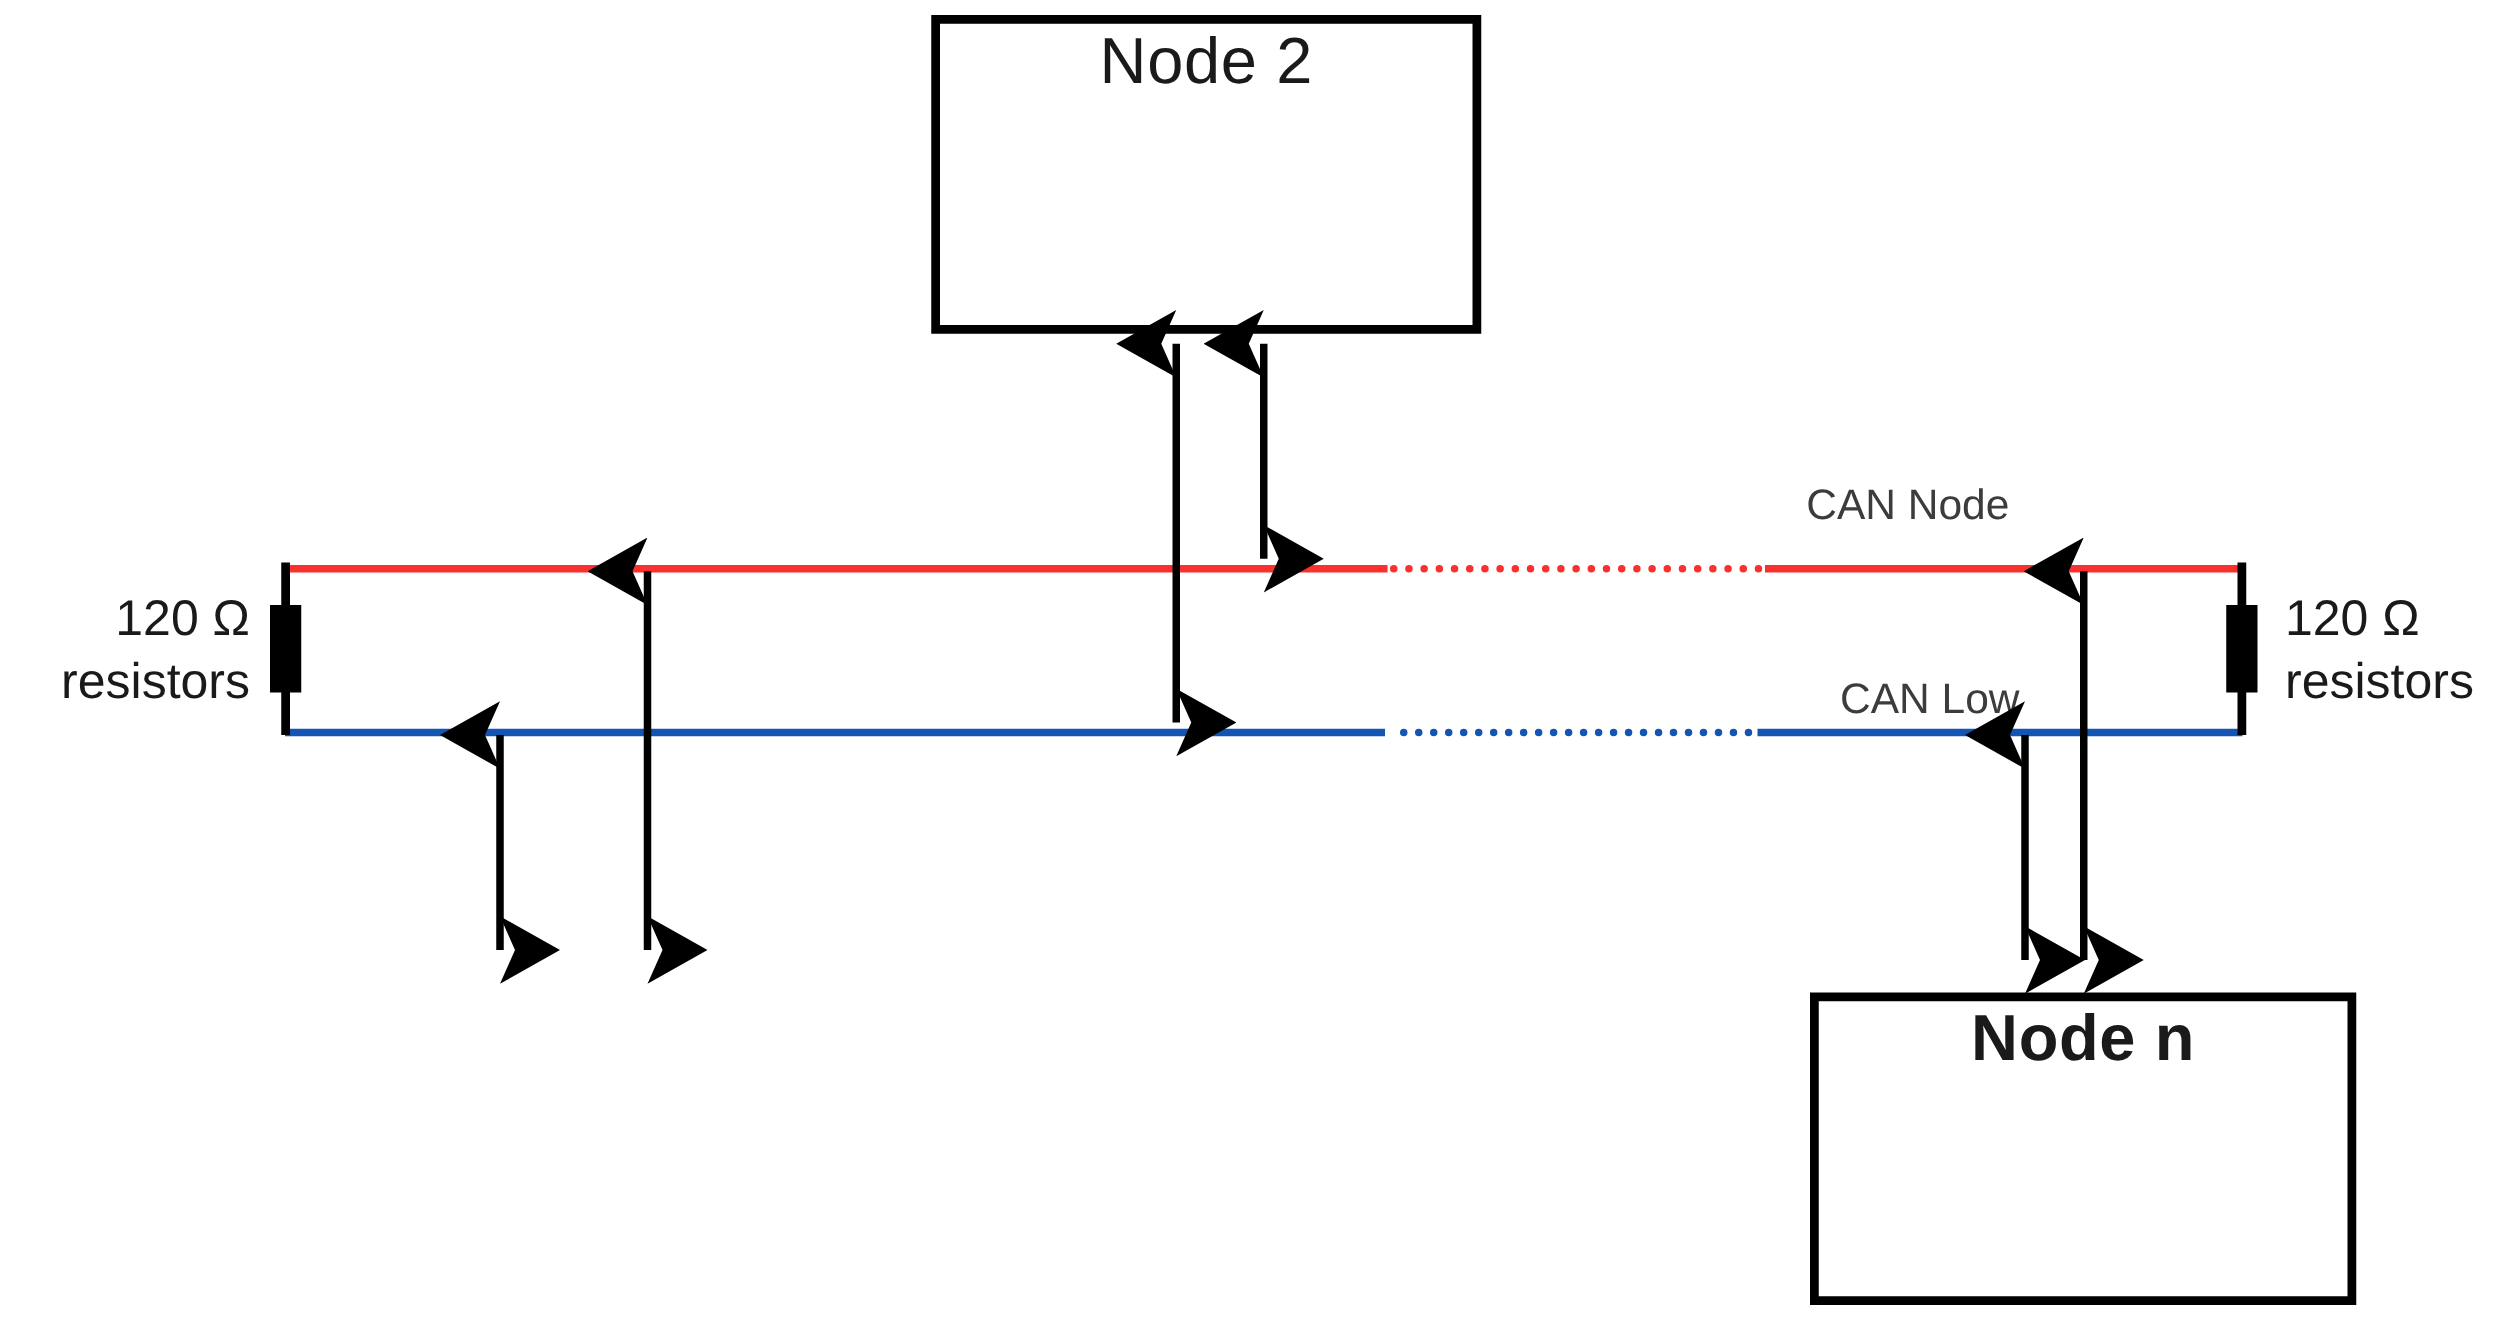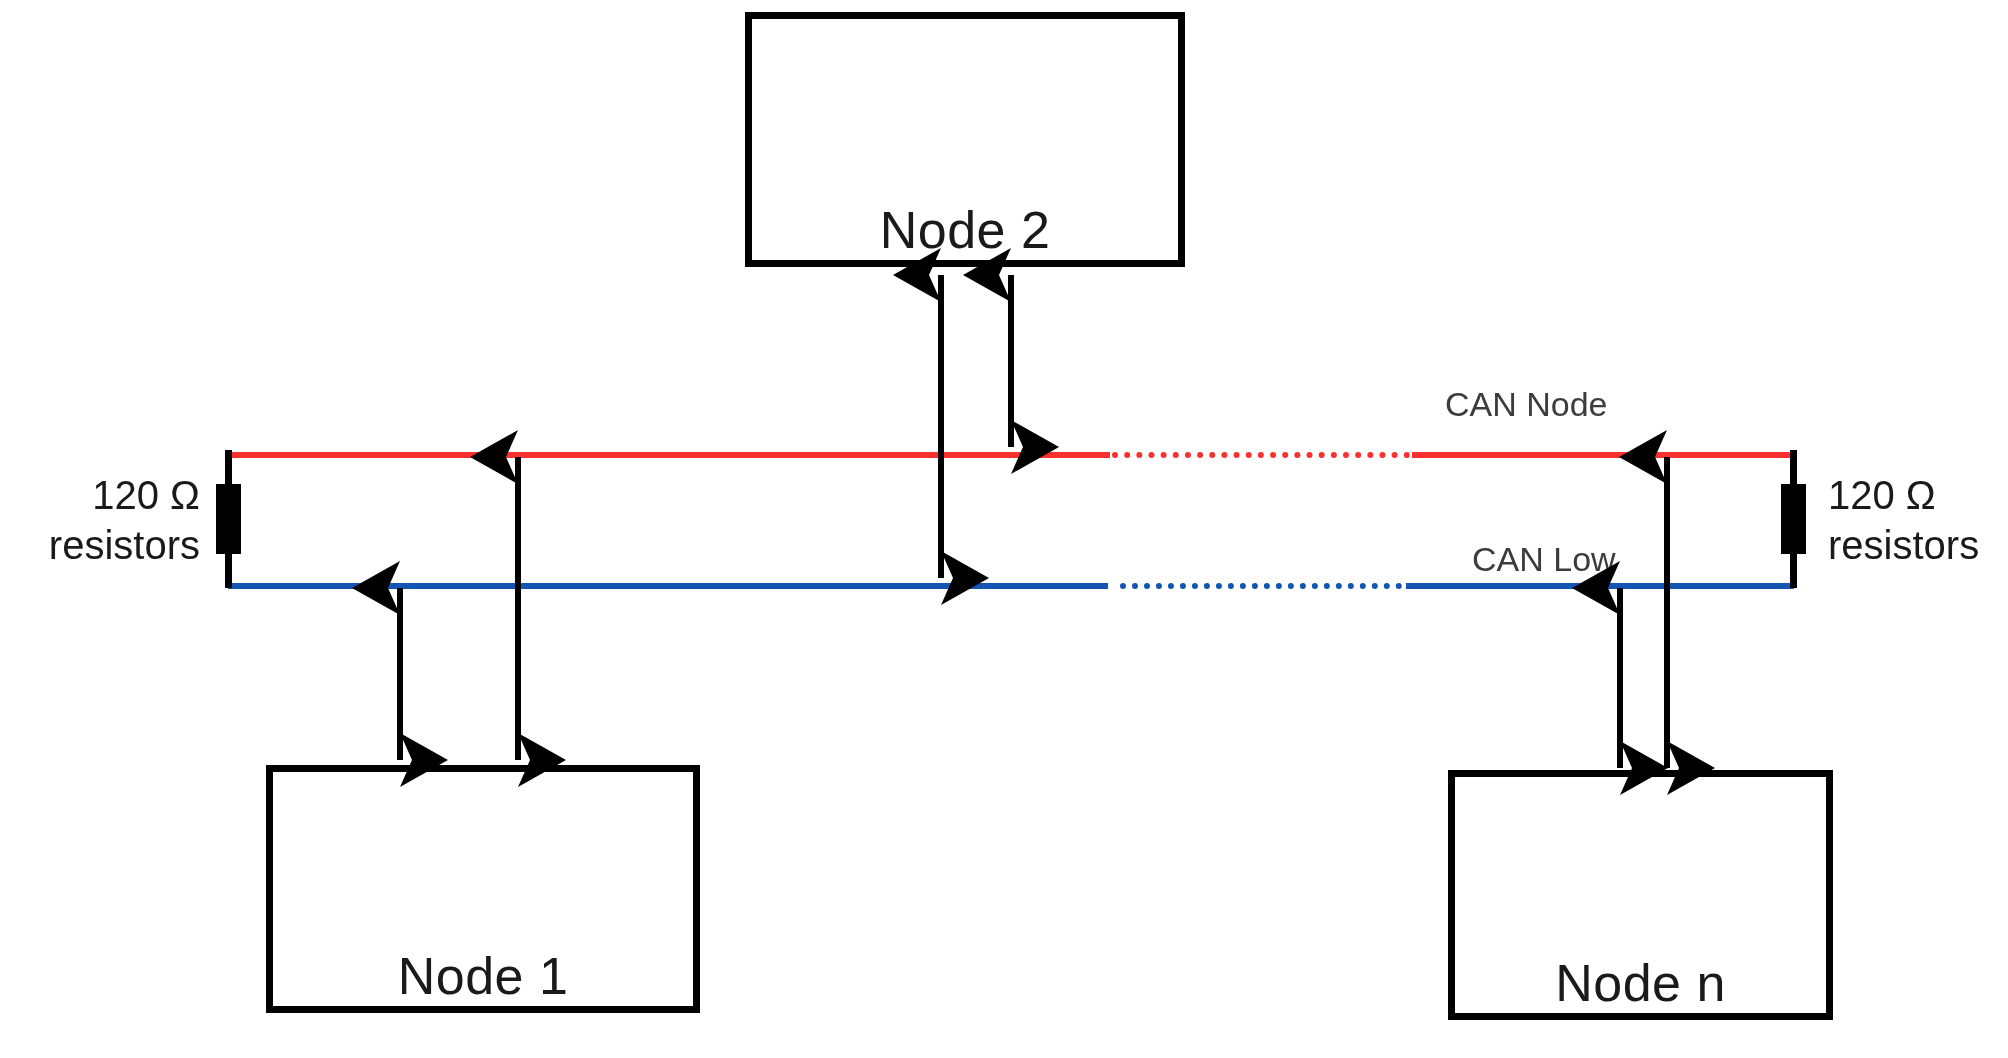--- a/index.html
+++ b/index.html
@@ -16,21 +16,21 @@
     font-family: "Liberation Sans", sans-serif;
   }
 
   
   .node-box {
     position: absolute;
     box-sizing: border-box;
     background: #ffffff;
     border: 7px solid #000000;
     display: flex;
-    align-items: flex-end;
+    align-items: flex-start;
     justify-content: center;
   }
   .node-label {
     font-size: 52px;
     color: #1a1a1a;
     font-family: "Liberation Sans", sans-serif;
     letter-spacing: 0.5px;
     white-space: nowrap;
   }
 
@@ -117,25 +117,22 @@
     <div>resistors</div>
   </div>
 
   <div class="bus-name" style="left:1445px; top:385px;">CAN Node</div>
   <div class="bus-name" style="left:1472px; top:540px;">CAN Low</div>
 
   <div class="node-box" style="left:745px; top:12px; width:440px; height:255px;">
     <span class="node-label">Node 2</span>
   </div>
 
-  <div class="node-box" style="left:266px; top:765px; width:434px; height:248px;">
-    <span class="node-label">Node 1</span>
-  </div>
 
-  <div class="node-box" style="left:1448px; top:770px; width:385px; height:250px;">
+  <div class="node-box" style="left:1448px; top:794px; width:437px; height:250px;font-weight:bold;">
     <span class="node-label">Node n</span>
   </div>
 
   <svg id="arrow-layer" viewBox="0 0 2008 1058" xmlns="http://www.w3.org/2000/svg">
     <defs>
       <marker id="ah-up" markerWidth="9" markerHeight="9" refX="4.5" refY="8" orient="auto-start-reverse" markerUnits="strokeWidth">
         <path d="M4.5,0 L9,8 L4.5,6 L0,8 Z" fill="#000000"></path>
       </marker>
       <marker id="ah-down" markerWidth="9" markerHeight="9" refX="4.5" refY="8" orient="auto" markerUnits="strokeWidth">
         <path d="M4.5,0 L9,8 L4.5,6 L0,8 Z" fill="#000000"></path>

